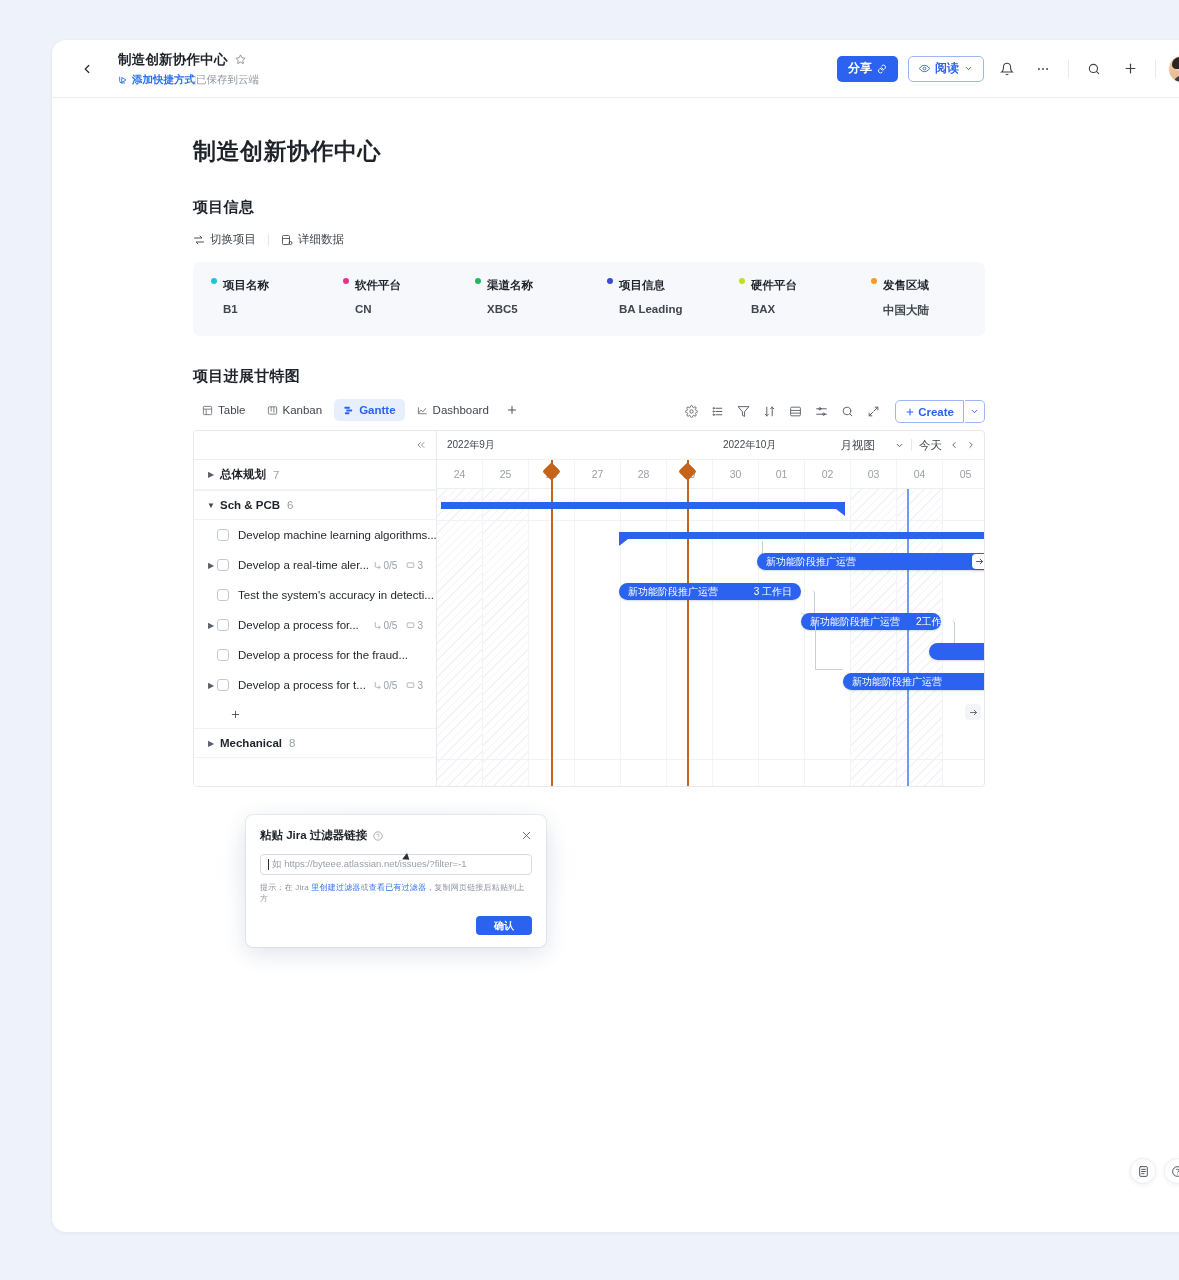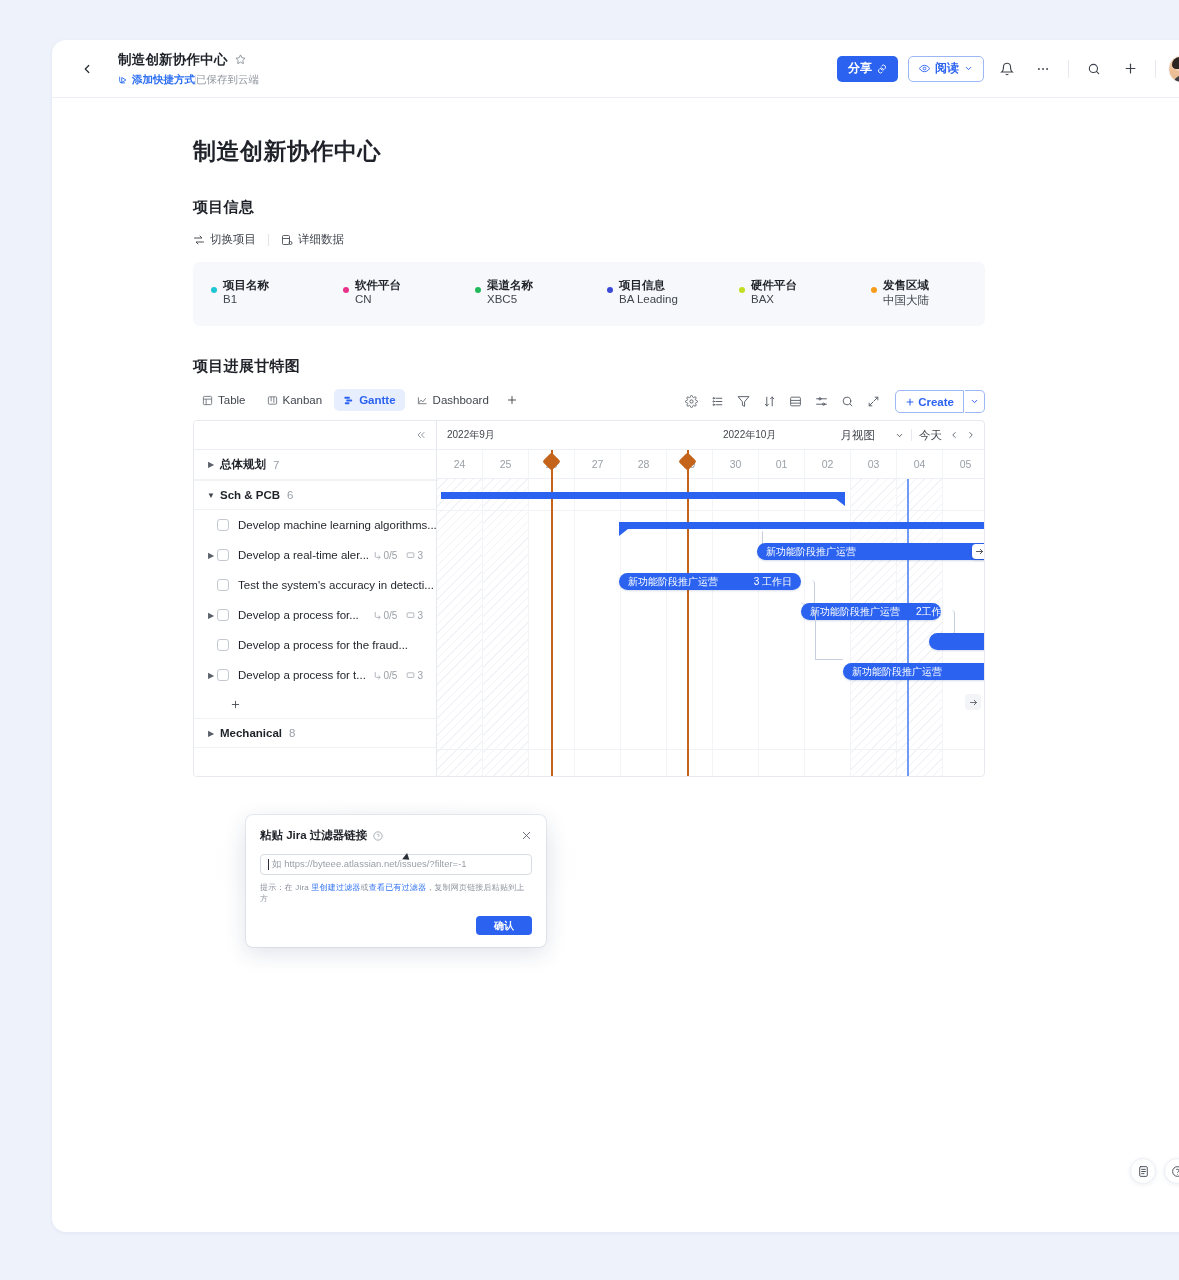--- a/index.html
+++ b/index.html
@@ -69,23 +69,23 @@
 
   .mini-actions { display:flex; align-items:center; gap:12px; margin-top:15px;}
   .mini-act { display:flex; align-items:center; gap:5px; font-size:11.5px; color:#41464e; cursor:pointer;}
   .mini-div { width:1px; height:12px; background:#e2e5ea; }
 
   .info-card {
     margin-top:15px; width:792px; background:#f6f8fb; border-radius:7px;
     padding:16px 0 18px 0; display:flex;
   }
   .info-col { flex: 1 1 0; padding-left:18px; }
-  .info-label { display:flex; align-items:flex-end; gap:6px; font-size:11.5px; font-weight:700; color:#1f2329;}
+  .info-label { display:flex; align-items:flex-start; gap:6px; font-size:11.5px; font-weight:700; color:#1f2329;}
   .dot { width:6px;height:6px;border-radius:50%; display:inline-block;}
-  .info-value { font-size:11.5px; color:#41464e; padding-left:12px;}
+  .info-value { font-size:11.5px; color:#41464e; margin-top:10px; padding-left:12px;font-weight:bold;}
 
   
   .view-tabs { display:flex; align-items:center; gap:3px; margin-top:13px;}
   .vtab {
     display:flex; align-items:center; gap:5px; height:22px; padding:0 9px;
     border-radius:5px; font-size:11.5px; color:#41464e; cursor:pointer; white-space:nowrap;
   }
   .vtab.active { background:#e7eefd; color:#2b63f0; font-weight:600;}
   .vtab .ti { display:flex; align-items:center; color:#6b7178;}
   .vtab.active .ti { color:#2b63f0;}

